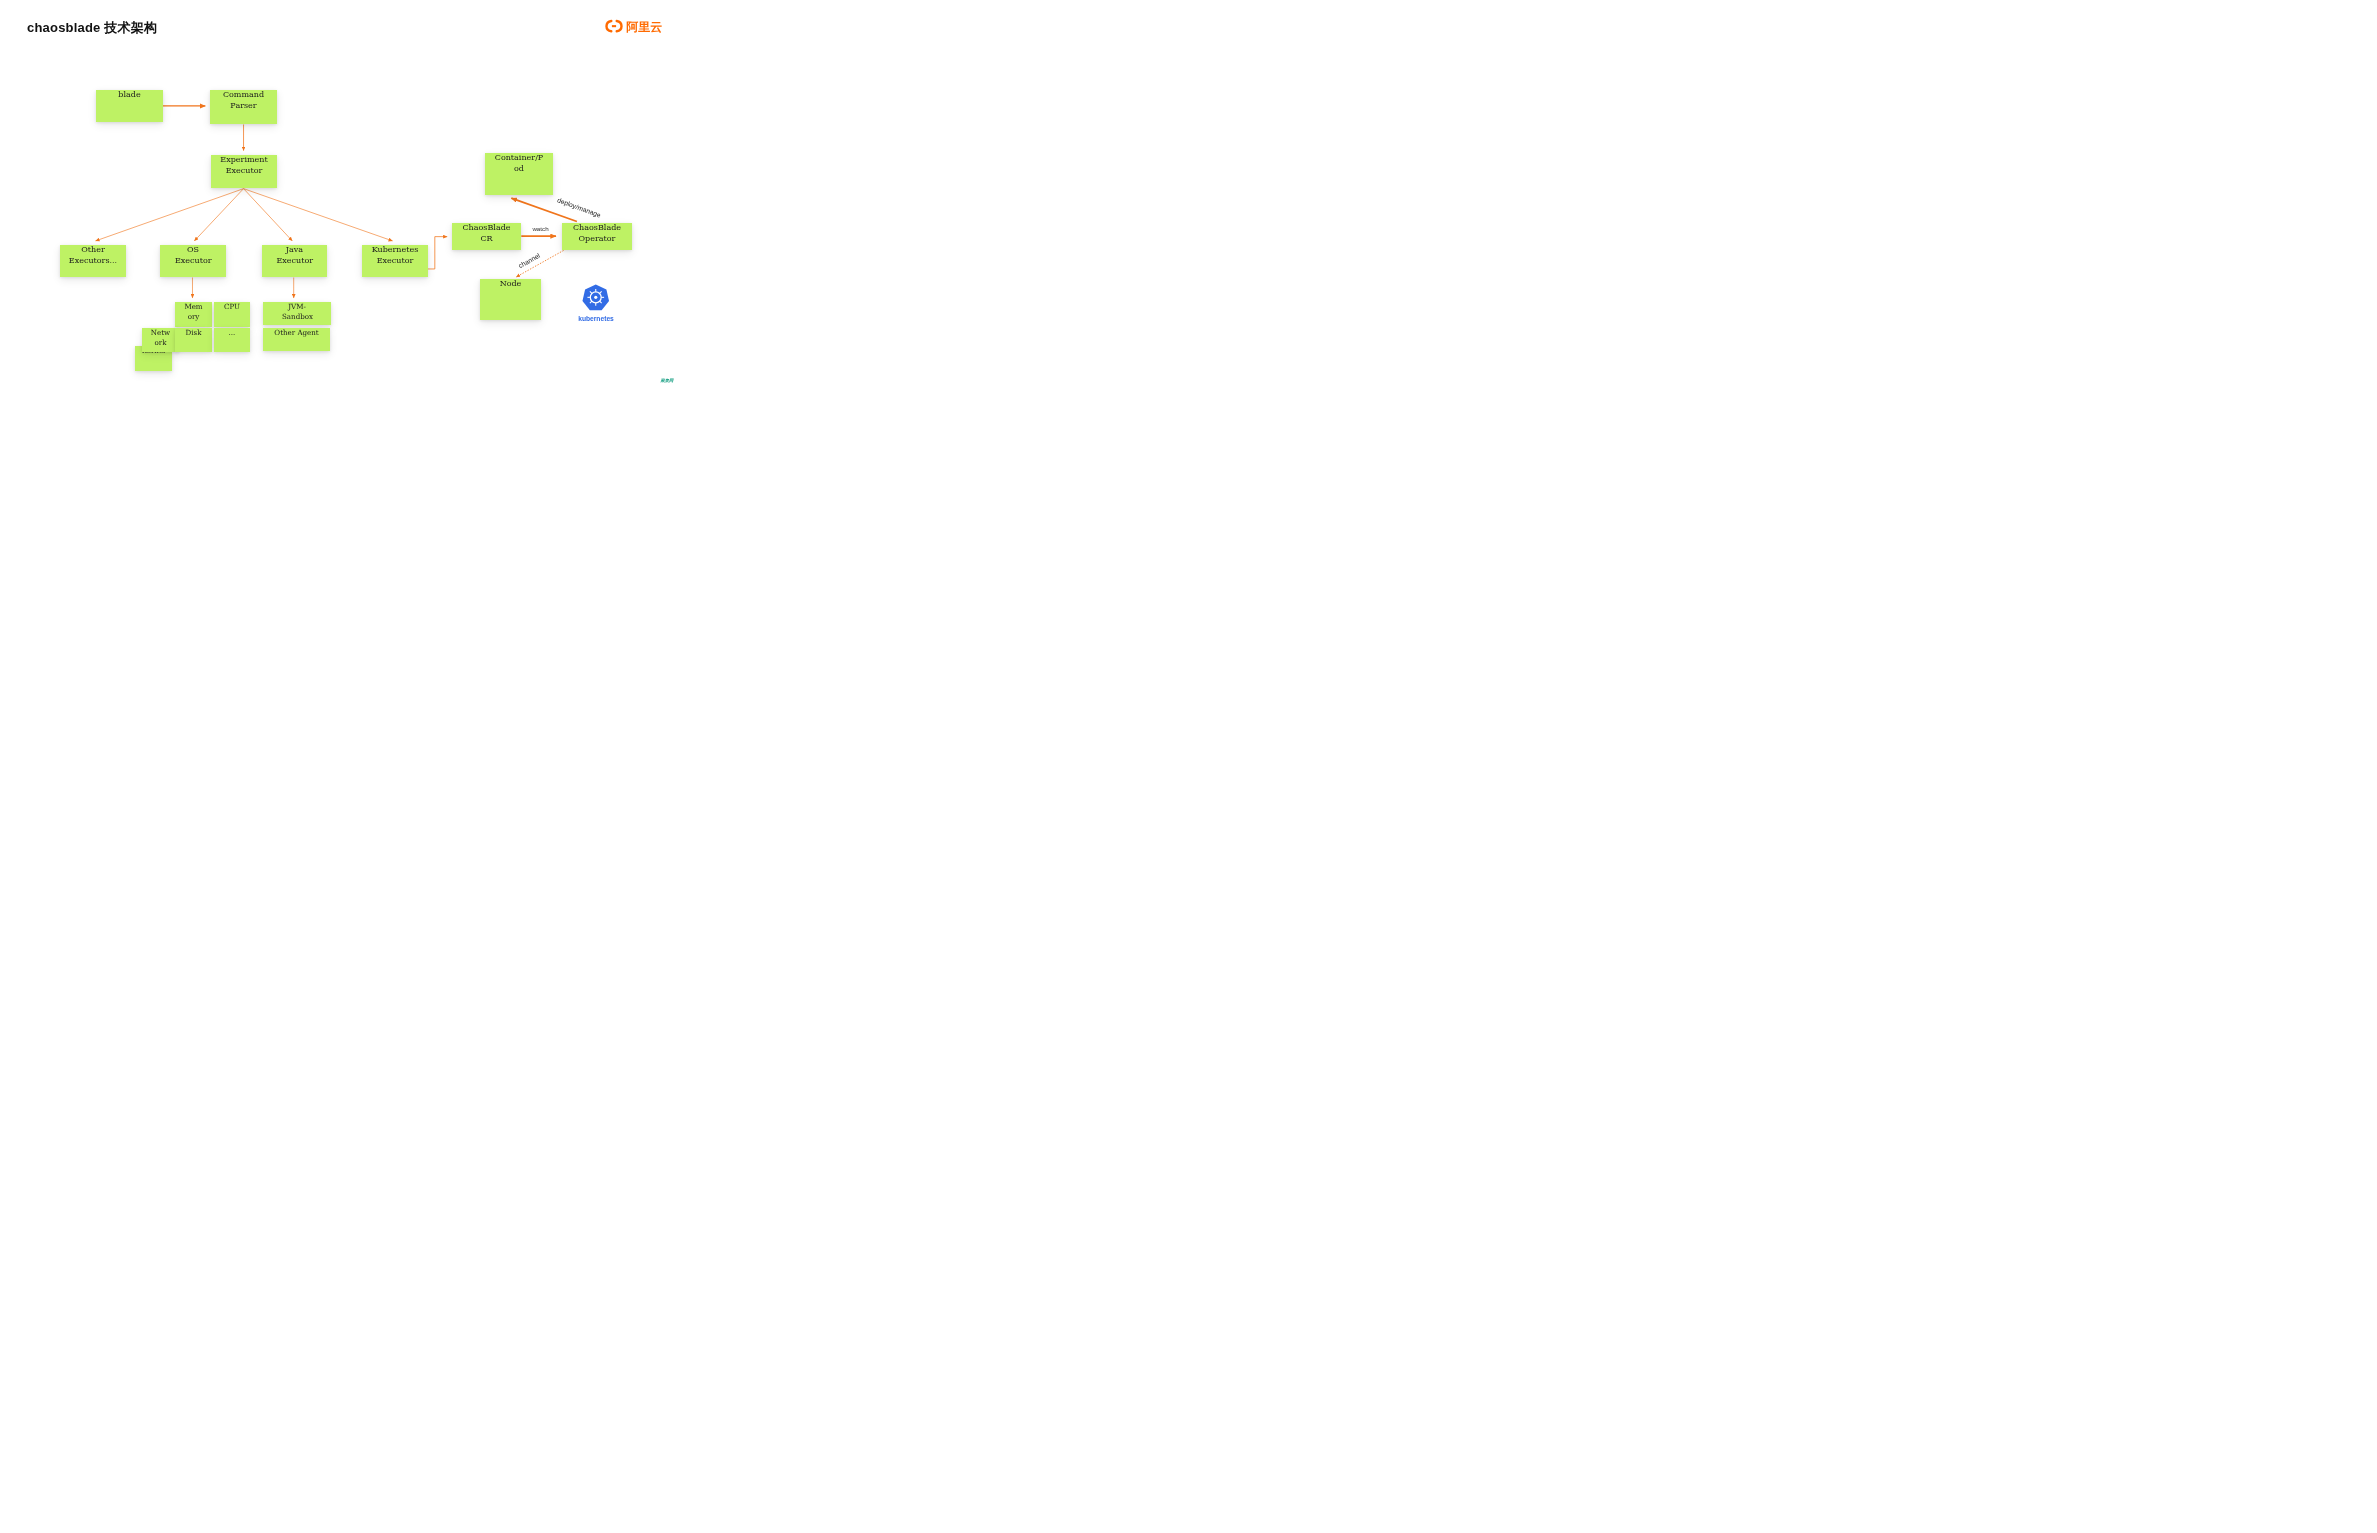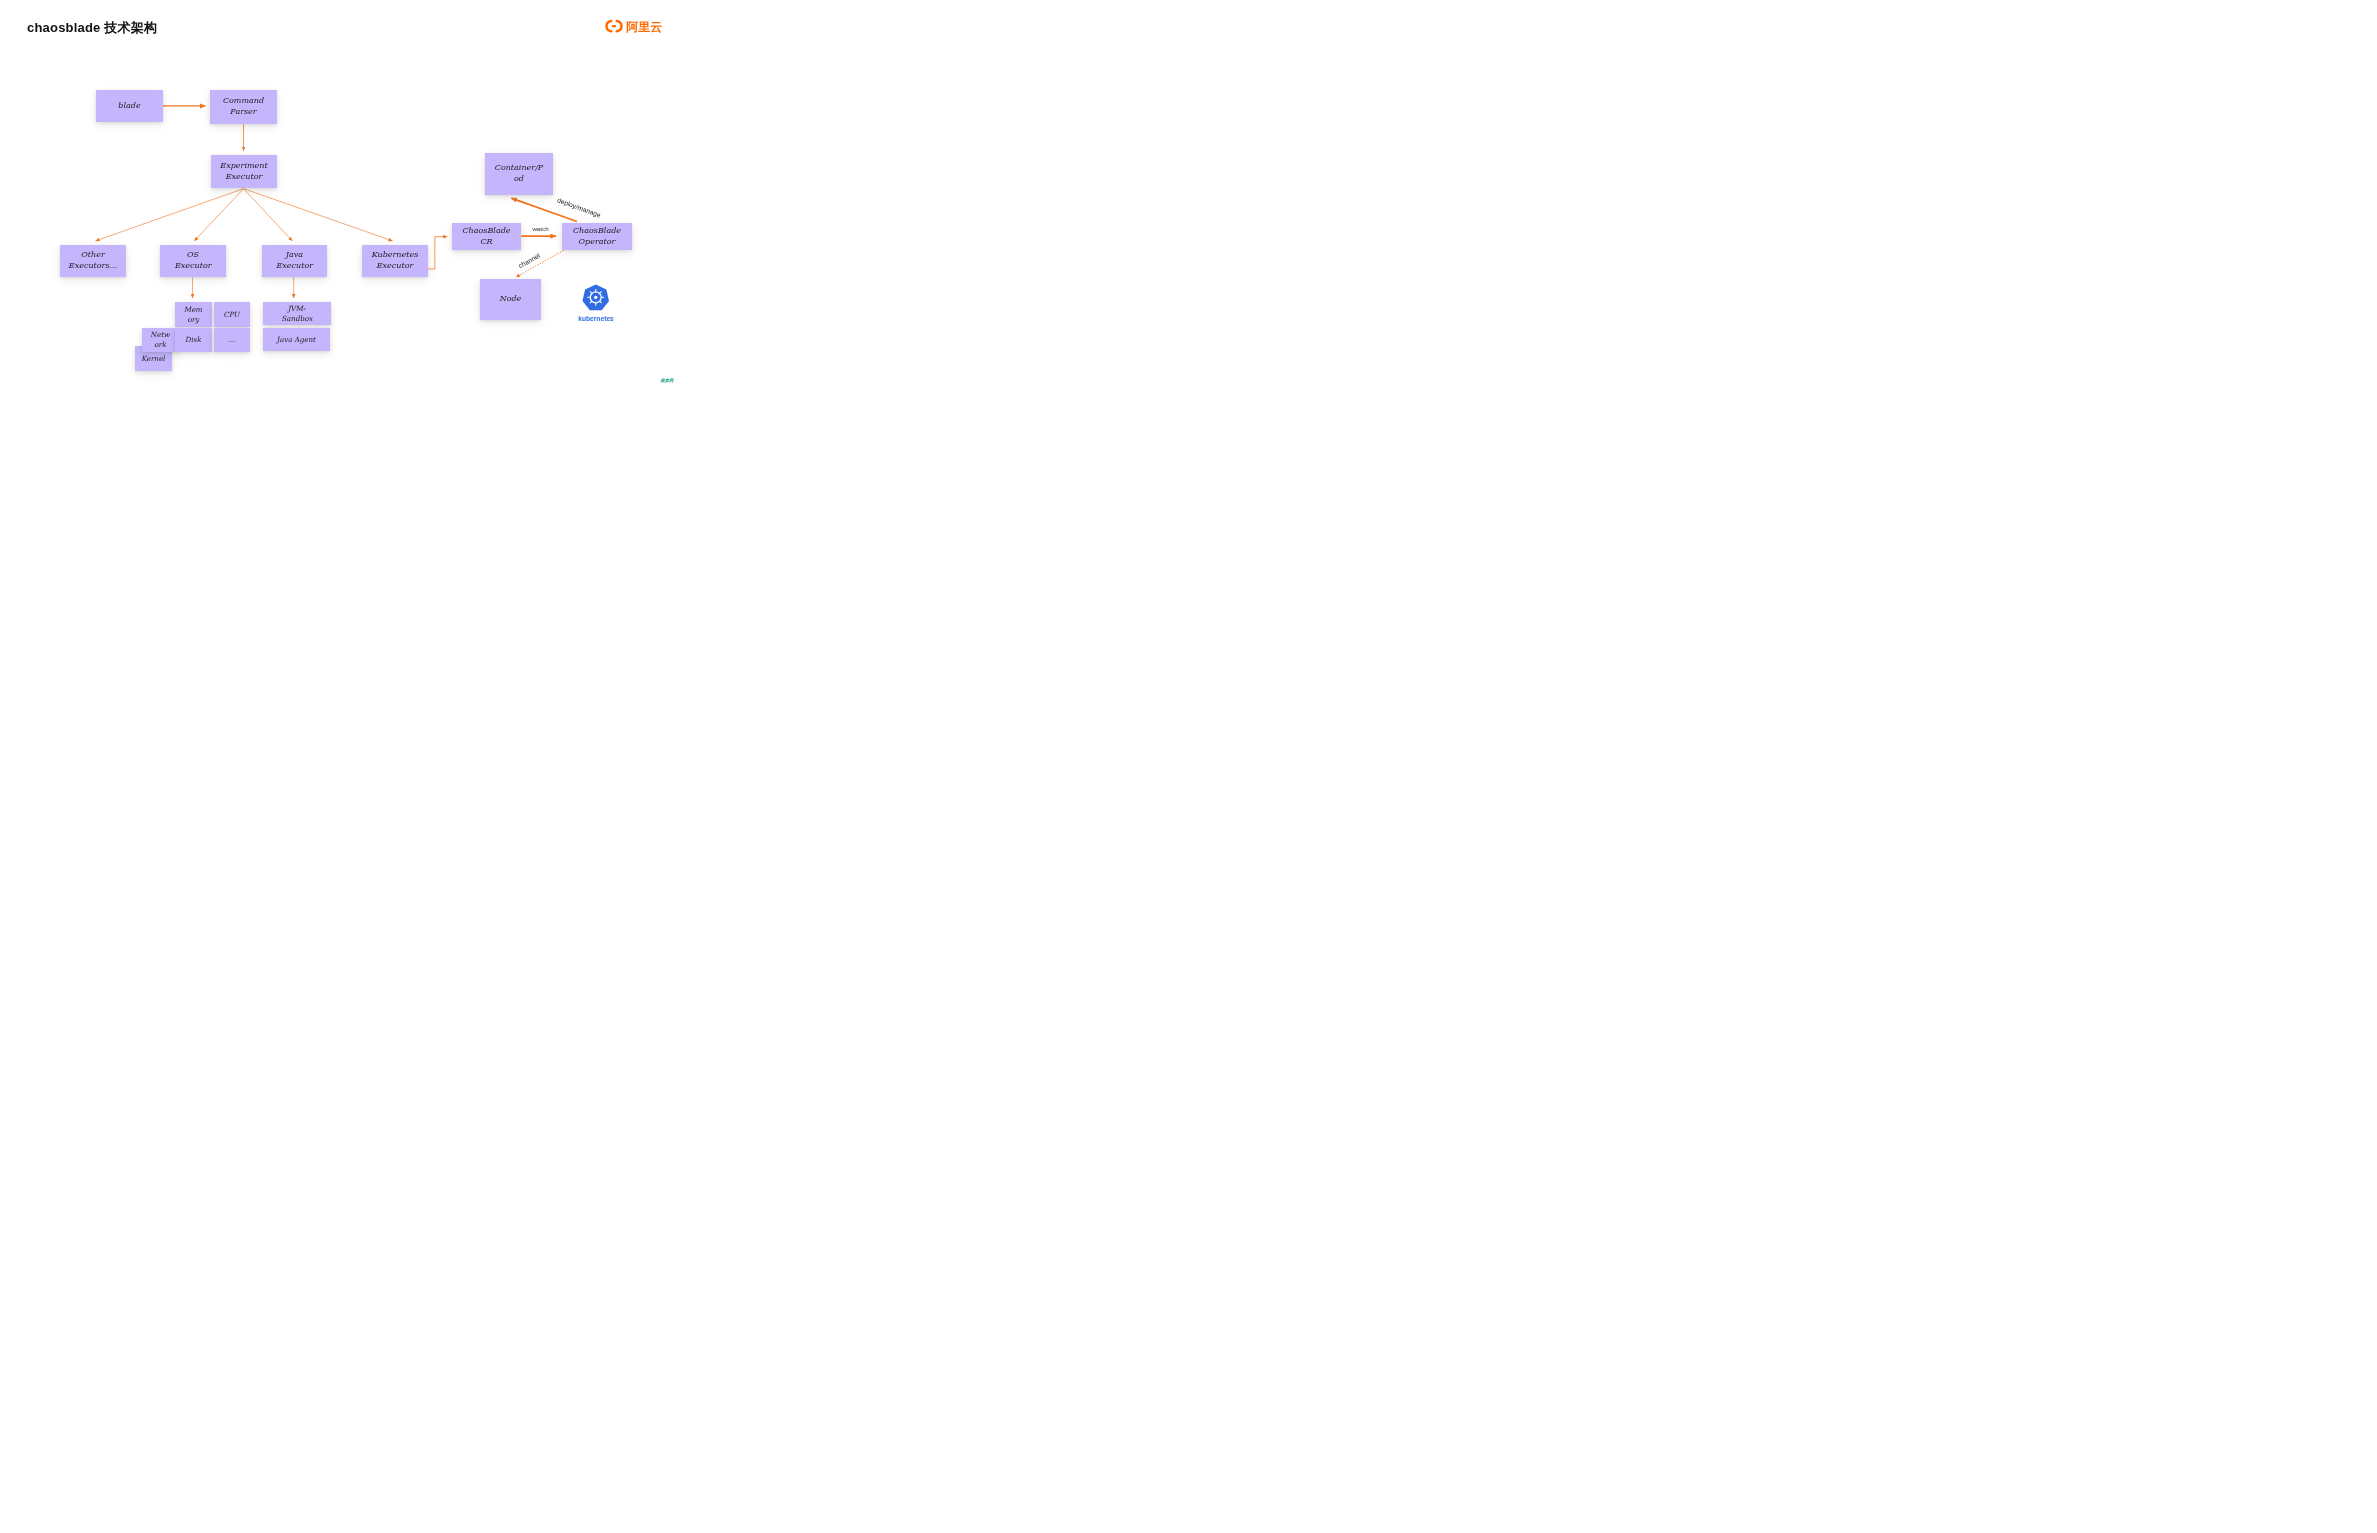--- a/index.html
+++ b/index.html
@@ -18,25 +18,25 @@
   }
   .brand{
     position:absolute;left:605px;top:19px;
     display:flex;align-items:center;gap:3.3px;text-align:right;
   }
   .brand-text{
     font-size:12px;font-weight:800;color:#FF6A00;
     font-family:"Liberation Sans",sans-serif;
   }
   .node{
-    position:absolute;background:#c4b5fd;
+    position:absolute;background:#bef264;
     box-shadow:0 1px 2.9px rgba(0,0,0,0.10),0 3.3px 8.6px rgba(0,0,0,0.09);
-    display:flex;align-items:center;justify-content:center;text-align:center;
+    display:flex;align-items:flex-start;justify-content:center;text-align:center;
     color:#1c1c1c;
-    font-family:"DejaVu Serif",serif;font-style:italic;
+    font-family:"DejaVu Serif",serif;
     font-size:8px;line-height:1.35;
   }
   .node .lbl{display:block;}
   .small{font-size:7.1px;}
   .break-any .lbl{word-break:break-all;}
   .edges{position:absolute;left:0;top:0;width:681px;height:383px;}
   .edge-label{
     position:absolute;text-align:center;color:#2f2f2f;
     font-family:"Liberation Sans",sans-serif;
   }
@@ -145,21 +145,21 @@
 
   <div class="node small" style="left:214px;top:328px;width:36px;height:24px;">
     <span class="lbl">...</span>
   </div>
 
   <div class="node small" style="left:263px;top:302px;width:68px;height:23px;">
     <span class="lbl" style="max-width:30px;">JVM-Sandbox</span>
   </div>
 
   <div class="node small" style="left:263px;top:328px;width:67px;height:23px;">
-    <span class="lbl">Java Agent</span>
+    <span class="lbl">Other Agent</span>
   </div>
 
   <div class="node break-any" style="left:485px;top:153px;width:68px;height:42px;">
     <span class="lbl" style="max-width:50px;">Container/Pod</span>
   </div>
 
   <div class="node" style="left:452px;top:223px;width:69px;height:27px;">
     <span class="lbl" style="max-width:48px;">ChaosBlade CR</span>
   </div>
 

